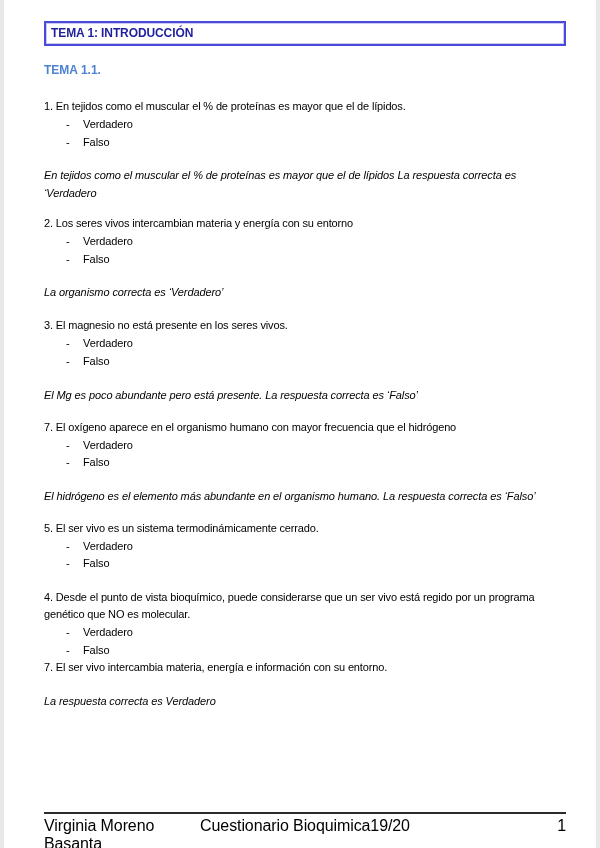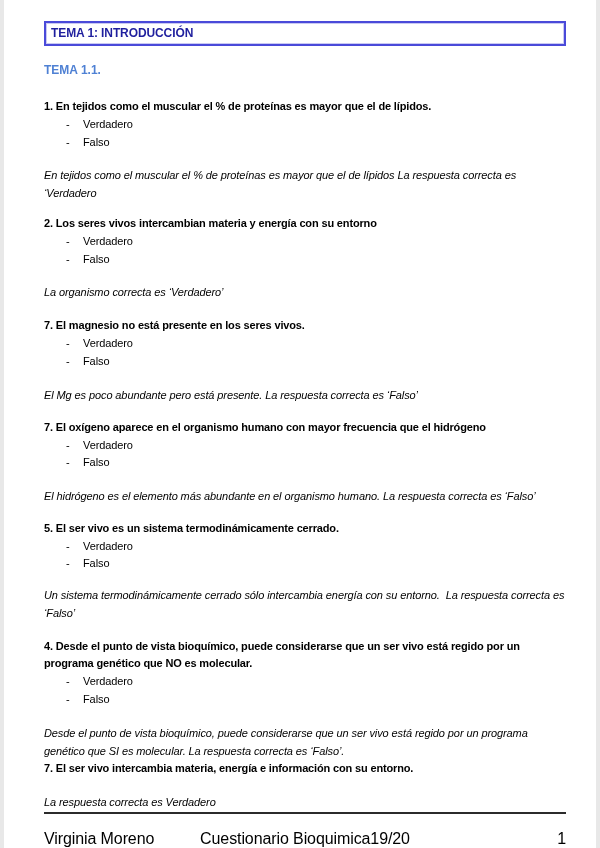--- a/index.html
+++ b/index.html
@@ -24,21 +24,21 @@
     letter-spacing:-0.1px;
   }
   .subtitle {
     margin-top:17px;
     color:var(--subtitle-color, #4f81d4);
     font-weight:bold;
     font-size:12px;
   }
 
   .question {
-    font-weight:bold;
+    font-weight:normal;
     font-size:11px;
     line-height:17px;
     letter-spacing:-0.15px;
   }
   .qb1 .question { margin-top:21px; }
   .qb2 .question { margin-top:13px; }
   .qb3 .question { margin-top:16px; }
   .qb4 .question { margin-top:15px; }
   .qb5 .question { margin-top:15px; }
   .qb6 .question { margin-top:16px; }
@@ -69,21 +69,21 @@
     position:absolute;
     left:40px; right:30px; top:812px;
     border-top:2px solid #2b2b2b;
     padding-top:3px;
     display:flex;
     align-items:baseline;
     font-size:16px;
     letter-spacing:-0.1px;
   }
   .footer .left   { flex:1; text-align:left; }
-  .footer .center { flex:1.3; text-align:right; white-space:nowrap;margin-top:13px; }
+  .footer .center { flex:1.3; text-align:right; white-space:nowrap; }
   .footer .right  { flex:1; text-align:right; }
 </style>
 </head>
 <body>
 
 <div class="page">
   <div class="content">
 
     <div class="title-box">
       <span>TEMA 1: INTRODUCCIÓN</span>
@@ -115,21 +115,21 @@
         </div>
         <div class="option">
           <span class="dash">-</span>
           <span>Falso</span>
         </div>
       </div>
       <div class="answer">La organismo correcta es ‘Verdadero’</div>
     </div>
 
     <div class="qb qb3">
-      <div class="question">7. El magnesio no está presente en los seres vivos.</div>
+      <div class="question">3. El magnesio no está presente en los seres vivos.</div>
       <div class="options">
         <div class="option">
           <span class="dash">-</span>
           <span>Verdadero</span>
         </div>
         <div class="option">
           <span class="dash">-</span>
           <span>Falso</span>
         </div>
       </div>
@@ -156,36 +156,34 @@
       <div class="options">
         <div class="option">
           <span class="dash">-</span>
           <span>Verdadero</span>
         </div>
         <div class="option">
           <span class="dash">-</span>
           <span>Falso</span>
         </div>
       </div>
-      <div class="answer">Un sistema termodinámicamente cerrado sólo intercambia energía con su entorno.  La respuesta correcta es ‘Falso’</div>
     </div>
 
     <div class="qb qb6">
       <div class="question">4. Desde el punto de vista bioquímico, puede considerarse que un ser vivo está regido por un programa genético que NO es molecular.</div>
       <div class="options">
         <div class="option">
           <span class="dash">-</span>
           <span>Verdadero</span>
         </div>
         <div class="option">
           <span class="dash">-</span>
           <span>Falso</span>
         </div>
       </div>
-      <div class="answer">Desde el punto de vista bioquímico, puede considerarse que un ser vivo está regido por un programa genético que SI es molecular. La respuesta correcta es ‘Falso’.</div>
     </div>
 
     <div class="qb qb7">
       <div class="question">7. El ser vivo intercambia materia, energía e información con su entorno.</div>
       <div class="answer">La respuesta correcta es Verdadero</div>
     </div>
 
   </div>
 
   <div class="footer">

